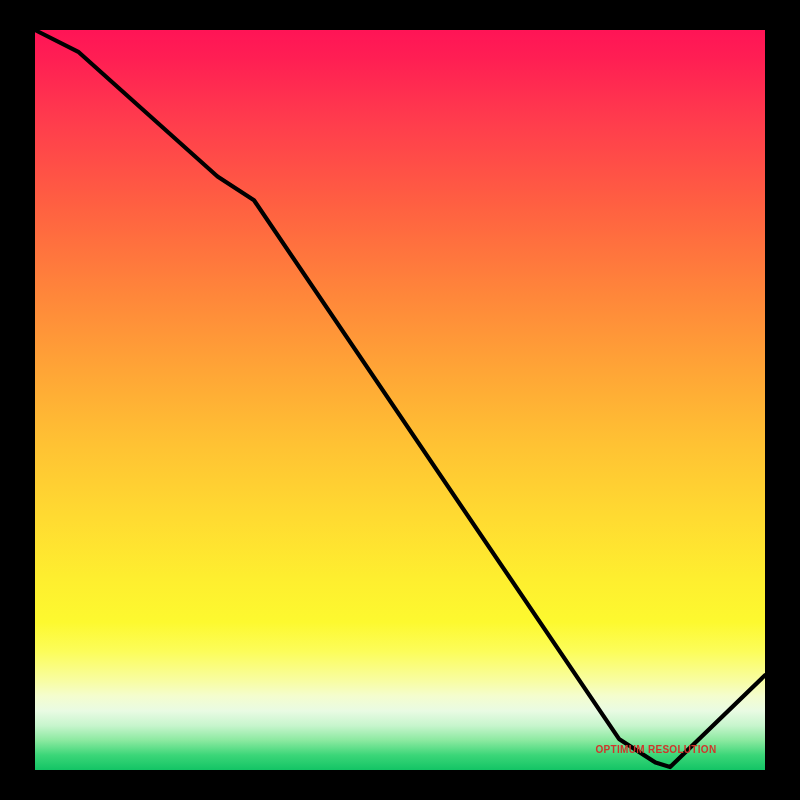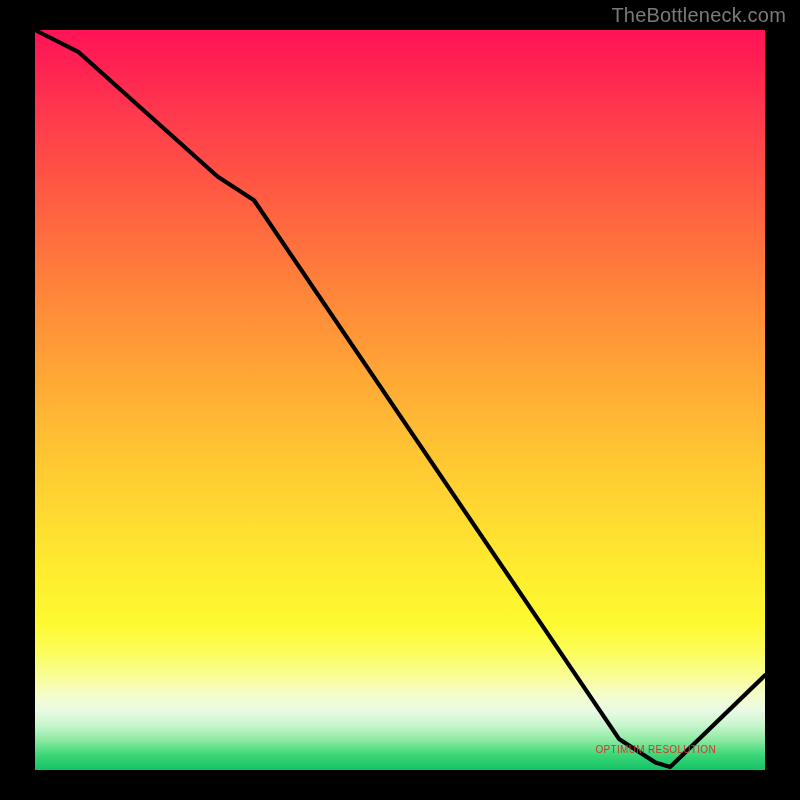--- a/index.html
+++ b/index.html
@@ -61,32 +61,31 @@
   svg.curve {
     position: absolute;
     left: 0; top: 0;
     width: 100%;
     height: 100%;
     overflow: visible;
   }
   .optimum-label {
     position: absolute;
     font-size: 10px;
-    font-weight: 400;
+    font-weight: 700;
     color: #d0352c;
     white-space: nowrap;
     letter-spacing: 0.3px;
   }
 </style>
 </head>
 <body>
 
 <div class="frame">
 
-  <div class="watermark">TheBottleneck.com</div>
 
   <div class="plot-area">
     <div class="gradient-bg"></div>
 
     <svg class="curve" viewBox="0 0 730 740" preserveAspectRatio="none">
       <path id="curve-path" fill="none" stroke="#000" stroke-width="4.2" stroke-linejoin="round" stroke-linecap="round" d="M 0 0 L 43.8 22.200000000000045 L 182.5 146.51999999999998 L 219 170.19999999999993 L 584 708.92 L 620.5 732.6 L 635.1 737.04 L 730 645.28"></path>
     </svg>
 
     <div id="opt-label" class="optimum-label" style="left: 560.5px; top: 714px;">OPTIMUM RESOLUTION</div>
   </div>

